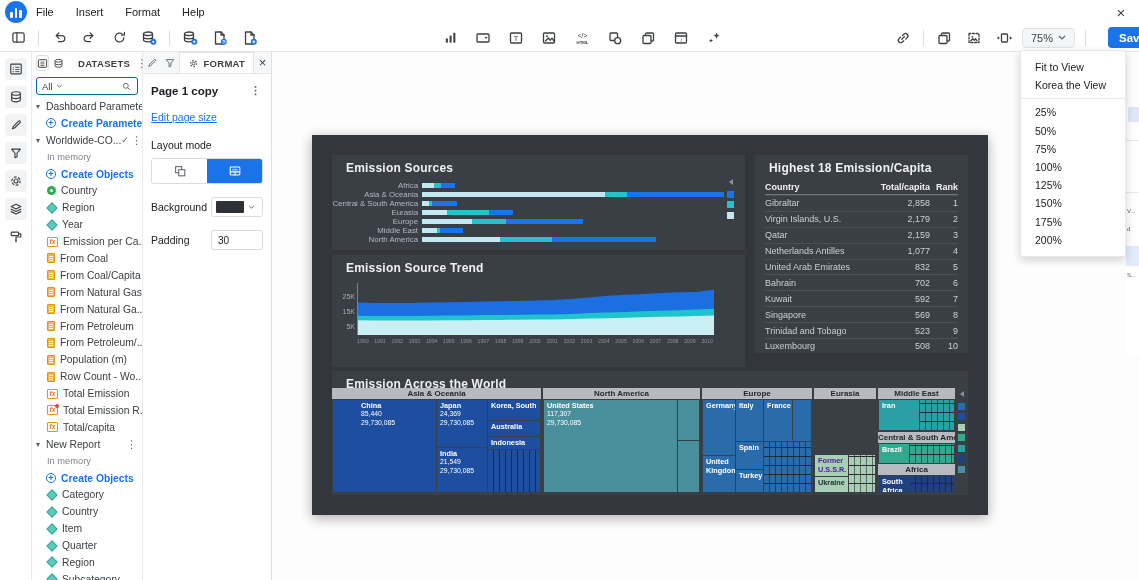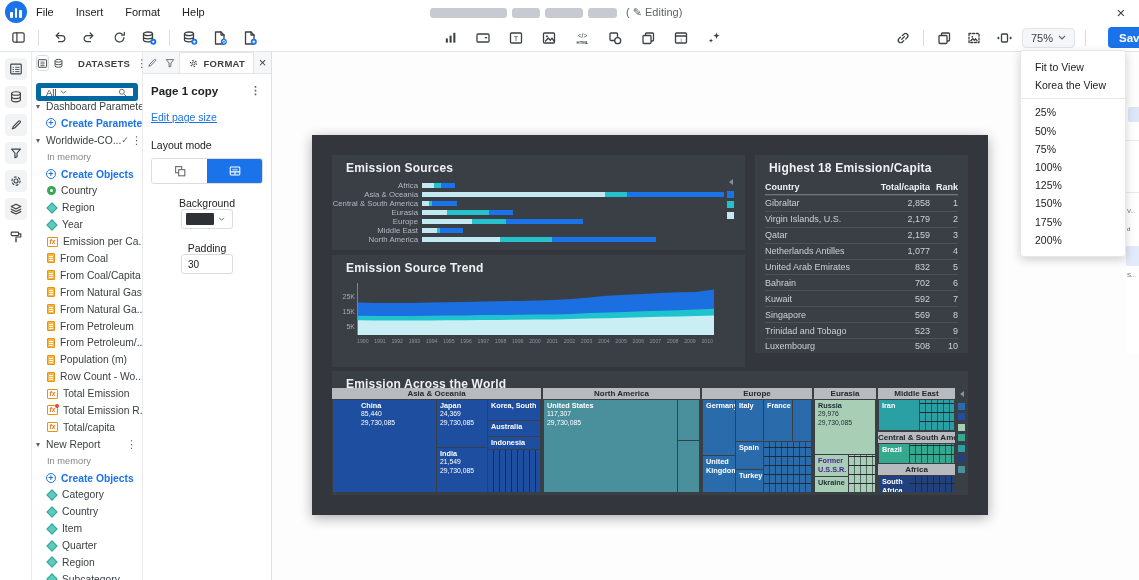--- a/index.html
+++ b/index.html
@@ -37,21 +37,21 @@
   .rail { position:absolute; left:0; top:0; width:32px; height:528px; background:#fff; border-right:1px solid #e8eaed; display:flex; flex-direction:column; align-items:center; padding-top:6px; gap:6px; }
   .rail-btn { width:22px; height:22px; border-radius:4px; background:#f1f3f4; display:flex; align-items:center; justify-content:center; color:#3c4043; cursor:pointer; }
   .rail-btn.plain { background:transparent; }
 
   
   .datasets { position:absolute; left:32px; top:0; width:111px; height:528px; background:#fff; border-right:1px solid #e8eaed; }
   .ds-head { display:flex; align-items:center; height:22px; padding:0 3px 0 4px; gap:4px; }
   .ds-mini-btn { width:18px; height:16px; border:1px solid #dadce0; border-radius:3px; display:flex; align-items:center; justify-content:center; color:#3c4043; background:#fff; cursor:pointer; }
   .ds-title { font-size:9.5px; font-weight:bold; letter-spacing:.3px; color:#3c4043; display:flex; align-items:center; gap:14px; }
   .kebab { margin-left:auto; color:#5f6368; font-size:11px; cursor:pointer; padding:0 2px; }
-  .ds-search { margin:9px 4px 2px 4px; height:18px; border:5px solid #0369a1; border-radius:3px; display:flex; align-items:center; padding:0 5px; gap:3px; cursor:pointer; }
+  .ds-search { margin:3px 4px 2px 4px; height:18px; border:1px solid #0369a1; border-radius:3px; display:flex; align-items:center; padding:0 5px; gap:3px; cursor:pointer; }
   .ds-search .all { font-size:9.5px; color:#3c4043; }
   .ds-search svg.mag { margin-left:auto; }
   .tree { position:absolute; left:0; top:46px; right:0; bottom:0; overflow:hidden; }
   .trow { display:flex; align-items:center; height:16.9px; padding-left:4px; padding-right:3px; font-size:10.3px; color:#3c4043; white-space:nowrap; overflow:hidden; cursor:pointer; }
   .trow .caret { width:10px; font-size:8px; color:#5f6368; flex:none; }
   .trow.note { padding-left:15px; font-size:9.3px; color:#80868b; cursor:default; }
   .trow.link { padding-left:14px; color:#1a73e8; font-weight:bold; font-size:10.3px; gap:5px; }
   .pluscircle { width:10px; height:10px; border:1px solid #1a73e8; border-radius:50%; color:#1a73e8; font-size:9px; line-height:8px; text-align:center; flex:none; font-weight:bold; }
   .trow.field { padding-left:15px; gap:5px; }
   .fic { flex:none; position:relative; }
@@ -70,21 +70,21 @@
   .fmt-tab { display:flex; align-items:center; justify-content:center; width:26px; color:#5f6368; cursor:pointer; }
   .fmt-tab.active { background:#fff; border:1px solid #e3e5e8; border-bottom:none; width:auto; padding:0 8px; gap:4px; font-size:9.5px; font-weight:bold; color:#3c4043; letter-spacing:.3px; }
   .fmt-close { margin-left:auto; width:24px; display:flex; align-items:center; justify-content:center; font-size:13px; color:#3c4043; cursor:pointer; }
   .fmt-body { padding:10px 8px 0 8px; }
   .fmt-pagetitle { display:flex; align-items:center; font-size:11.5px; font-weight:bold; color:#202124; }
   .fmt-link { display:inline-block; margin-top:14px; font-size:10.5px; color:#1a73e8; text-decoration:underline; cursor:pointer; }
   .fmt-label { margin-top:14px; font-size:10.5px; color:#202124; }
   .layout-toggle { display:flex; margin-top:7px; height:26px; border:1px solid #dadce0; border-radius:3px; overflow:hidden; }
   .lt-btn { flex:1; display:flex; align-items:center; justify-content:center; background:#fff; cursor:pointer; }
   .lt-btn.sel { background:#1a73e8; }
-  .fmt-row { display:flex; align-items:center; margin-top:13px;flex-direction:column; }
+  .fmt-row { display:flex; align-items:center; margin-top:13px; }
   .fmt-row .fmt-label { margin-top:0; flex:1; }
   .swatch-ctl { width:52px; height:20px; border:1px solid #dadce0; border-radius:3px; background:#fff; display:flex; align-items:center; padding:0 4px; gap:4px; cursor:pointer; }
   .swatch { width:28px; height:12px; background:#2e3236; border-radius:1px; }
   .pad-input { width:52px; height:20px; border:1px solid #dadce0; border-radius:3px; font-size:10px; color:#202124; padding:0 6px; font-family:inherit; }
 
   
   .canvas { position:absolute; left:272px; top:0; right:0; bottom:0; background:#fdfdfe; }
   .page { position:absolute; left:40px; top:83px; width:676px; height:380px; background:#33363d; box-shadow:0 3px 12px rgba(0,0,0,.32); }
   .tile { position:absolute; background:#3a3e45; }
   .tile h3 { font-size:12px; font-weight:bold; color:#eef0f3; letter-spacing:.2px; padding:6px 0 0 14px; }
@@ -147,27 +147,20 @@
         <i></i>
         <i></i>
         <i></i>
       </div>
     <nav class="menus" id="menus">
         <span>File</span>
         <span>Insert</span>
         <span>Format</span>
         <span>Help</span>
       </nav>
-    <div class="title-center">
-      <span class="redact" style="width:77px"></span>
-      <span class="redact" style="width:28px"></span>
-      <span class="redact" style="width:38px"></span>
-      <span class="redact" style="width:29px"></span>
-      <span class="editing"><span>(</span> ✎ <span>Editing</span><span>)</span></span>
-    </div>
     <div class="close-x">×</div>
   </header>
 
   <div class="toolbar">
     <div class="tb-group" id="tb-left">
         <span class="tbi">
           <svg width="15" height="15" viewBox="0 0 16 16">
             <rect x="2" y="3" width="12" height="10" rx="1.5" fill="none" stroke="#3c4043" stroke-width="1.3" stroke-linecap="round" stroke-linejoin="round"></rect>
             <path d="M6.3 3 v10" fill="none" stroke="#3c4043" stroke-width="1.3" stroke-linecap="round" stroke-linejoin="round"></path>
           </svg>
@@ -796,25 +789,20 @@
                 <div class="cl">Spain</div>
               </div>
               <div class="tm-cell" style="left: 371px; top: 68px; width: 32px; height: 36px; background: rgb(42, 108, 171);">
                 <div class="cl">United Kingdom</div>
               </div>
               <div class="tm-cell" style="left: 404px; top: 82px; width: 27px; height: 22px; background: rgb(42, 108, 171);">
                 <div class="cl">Turkey</div>
               </div>
               <div class="tm-cell" style="left: 432px; top: 54px; width: 47px; height: 50px; background: repeating-linear-gradient(90deg, transparent 0px, transparent 5px, rgba(22, 26, 32, 0.55) 5px, rgba(22, 26, 32, 0.55) 6px), repeating-linear-gradient(0deg, rgb(42, 108, 171) 0px, rgb(42, 108, 171) 8px, rgba(22, 26, 32, 0.55) 8px, rgba(22, 26, 32, 0.55) 9px);"></div>
               <div class="tm-head" style="left: 482px; top: 0px; width: 62px;">Eurasia</div>
-              <div class="tm-cell" style="left: 483px; top: 12px; width: 60px; height: 54px; background: rgb(169, 206, 182); color: rgb(29, 43, 51);">
-                <div class="cl">Russia</div>
-                <div class="cv">29,976</div>
-                <div class="cv">29,730,085</div>
-              </div>
               <div class="tm-cell" style="left: 483px; top: 67px; width: 33px; height: 21px; background: rgb(169, 206, 182); color: #4c1d95;">
                 <div class="cl">Former U.S.S.R.</div>
               </div>
               <div class="tm-cell" style="left: 483px; top: 89px; width: 33px; height: 15px; background: rgb(169, 206, 182); color: rgb(29, 43, 51);">
                 <div class="cl">Ukraine</div>
               </div>
               <div class="tm-cell" style="left: 517px; top: 67px; width: 26px; height: 37px; background: repeating-linear-gradient(90deg, transparent 0px, transparent 5px, rgba(22, 26, 32, 0.55) 5px, rgba(22, 26, 32, 0.55) 6px), repeating-linear-gradient(0deg, rgb(169, 206, 182) 0px, rgb(169, 206, 182) 8px, rgba(22, 26, 32, 0.55) 8px, rgba(22, 26, 32, 0.55) 9px); color: rgb(29, 43, 51);"></div>
               <div class="tm-head" style="left: 546px; top: 0px; width: 77px;">Middle East</div>
               <div class="tm-cell" style="left: 547px; top: 12px; width: 40px; height: 30px; background: rgb(43, 160, 164);">
                 <div class="cl">Iran</div>

